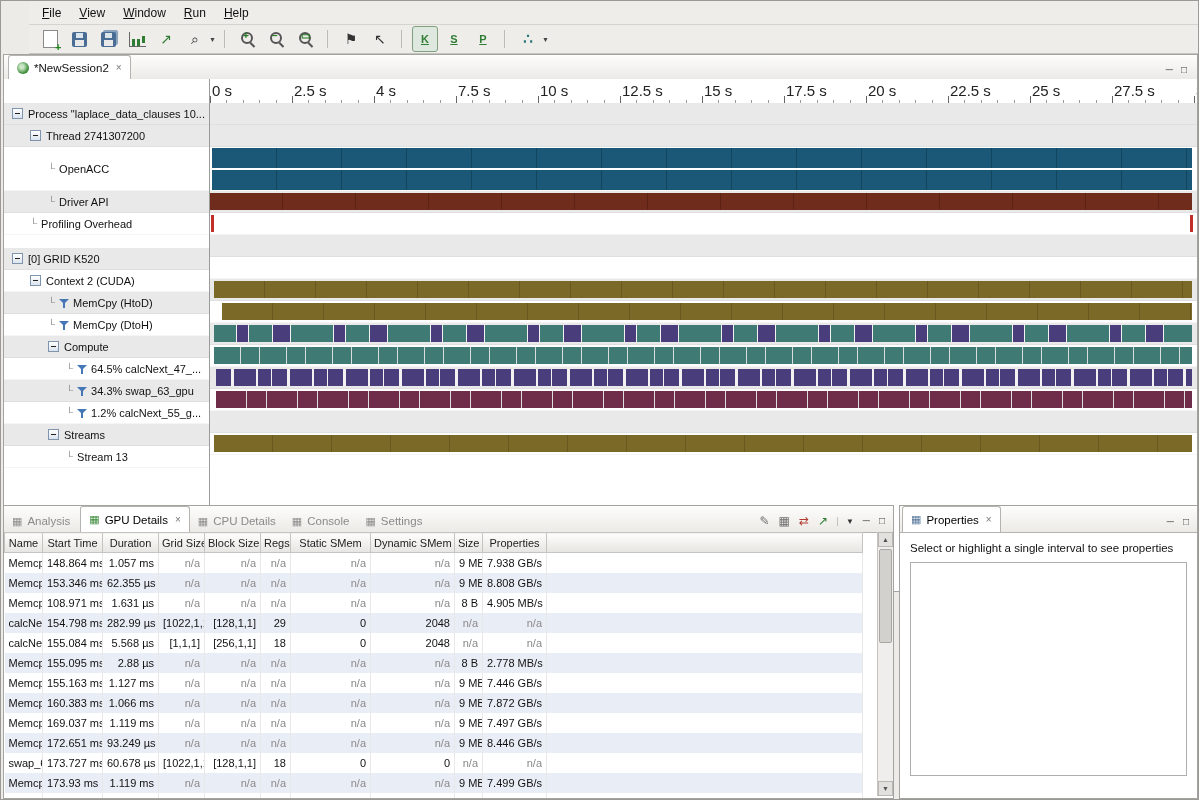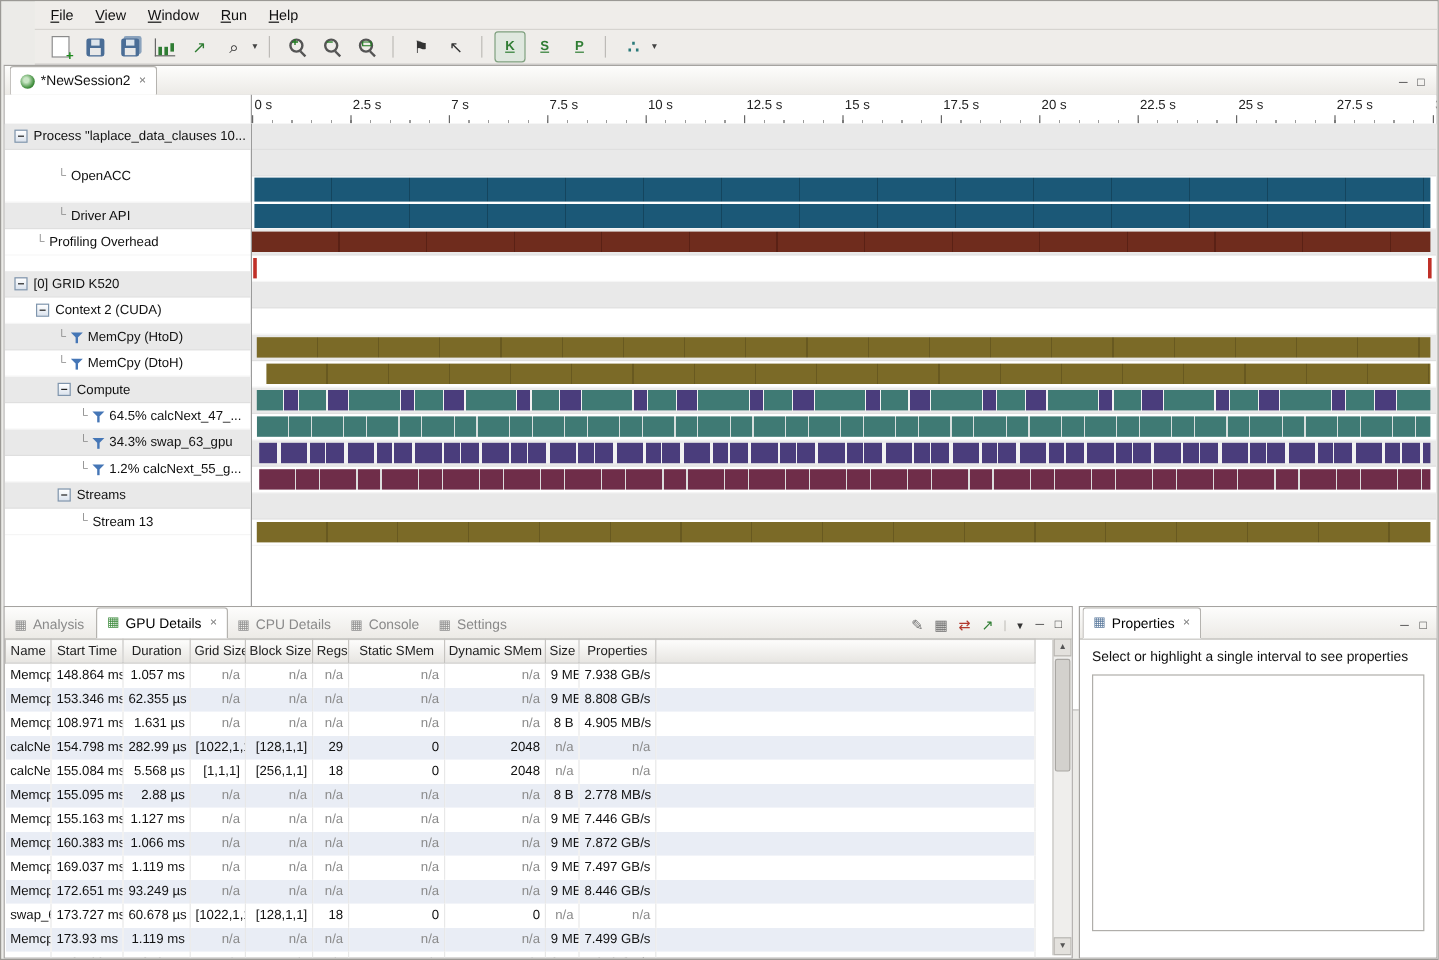--- a/index.html
+++ b/index.html
@@ -43,21 +43,21 @@
   .tclose{color:#777;font-size:10px;margin-left:2px;}
   .panel-controls{margin-left:auto;display:flex;align-items:center;gap:8px;padding:0 10px 4px 0;}
   .wc{font-size:10px;color:#444;line-height:1;}
 
   .timeline-body{position:absolute;top:24px;left:0;right:0;bottom:0;}
   .ruler-row{height:24px;display:flex;border-bottom:1px solid #9b9b9b;}
   .ruler-corner{width:206px;background:#fff;border-right:1px solid #9b9b9b;box-sizing:border-box;}
   .ruler{position:relative;flex:1;background:#fff;overflow:hidden;}
   .ruler-minor{position:absolute;left:0;right:0;bottom:0;height:3px;
     background:repeating-linear-gradient(90deg,#9a9a9a 0 1px,transparent 1px 16.4px);}
-  .rlab{position:absolute;top:3px;font-size:11px;color:#222;white-space:nowrap;}
+  .rlab{position:absolute;top:3px;font-size:15px;color:#222;white-space:nowrap;}
   .rtick{position:absolute;bottom:0;width:1px;height:7px;background:#666;}
 
   .rows-wrap{position:absolute;top:24px;left:0;right:0;bottom:0;display:flex;background:#fff;}
   .tree{width:206px;border-right:1px solid #9b9b9b;box-sizing:border-box;background:#fff;overflow:hidden;}
   .tracks{flex:1;background:#fff;overflow:hidden;position:relative;}
   .trow{height:22px;box-sizing:border-box;display:flex;align-items:center;border-bottom:1px solid rgba(0,0,0,0.04);}
   .trow.dbl{height:44px;}
   .trow.shade{background:#e9e9e9;}
   .track{height:22px;box-sizing:border-box;position:relative;border-bottom:1px solid rgba(0,0,0,0.04);}
   .track.dbl{height:44px;}
@@ -210,21 +210,21 @@
     </div>
     <div class="timeline-body">
       <div class="ruler-row">
         <div class="ruler-corner"></div>
         <div class="ruler" id="ruler">
           <div class="ruler-minor"></div>
         <span class="rlab" style="left: 2px;">0 s</span>
             <span class="rtick" style="left: 0px;"></span>
             <span class="rlab" style="left: 84px;">2.5 s</span>
             <span class="rtick" style="left: 82px;"></span>
-            <span class="rlab" style="left: 166px;">7 s</span>
+            <span class="rlab" style="left: 166px;">4 s</span>
             <span class="rtick" style="left: 164px;"></span>
             <span class="rlab" style="left: 248px;">7.5 s</span>
             <span class="rtick" style="left: 246px;"></span>
             <span class="rlab" style="left: 330px;">10 s</span>
             <span class="rtick" style="left: 328px;"></span>
             <span class="rlab" style="left: 412px;">12.5 s</span>
             <span class="rtick" style="left: 410px;"></span>
             <span class="rlab" style="left: 494px;">15 s</span>
             <span class="rtick" style="left: 492px;"></span>
             <span class="rlab" style="left: 576px;">17.5 s</span>
@@ -240,20 +240,24 @@
             <span class="rlab" style="left: 986px;">30 s</span>
             <span class="rtick" style="left: 984px;"></span>
           </div>
       </div>
       <div class="rows-wrap">
         <div class="tree" id="tree">
             <div class="trow shade" style="padding-left: 8px;">
               <span class="expander"></span>
               <span class="rlabel">Process "laplace_data_clauses 10...</span>
             </div>
+            <div class="trow shade" style="padding-left: 26px;">
+              <span class="expander"></span>
+              <span class="rlabel">Thread 2741307200</span>
+            </div>
             <div class="trow dbl" style="padding-left: 44px;">
               <span class="conn">└</span>
               <span class="rlabel">OpenACC</span>
             </div>
             <div class="trow shade" style="padding-left: 44px;">
               <span class="conn">└</span>
               <span class="rlabel">Driver API</span>
             </div>
             <div class="trow" style="padding-left: 26px;">
               <span class="conn">└</span>

